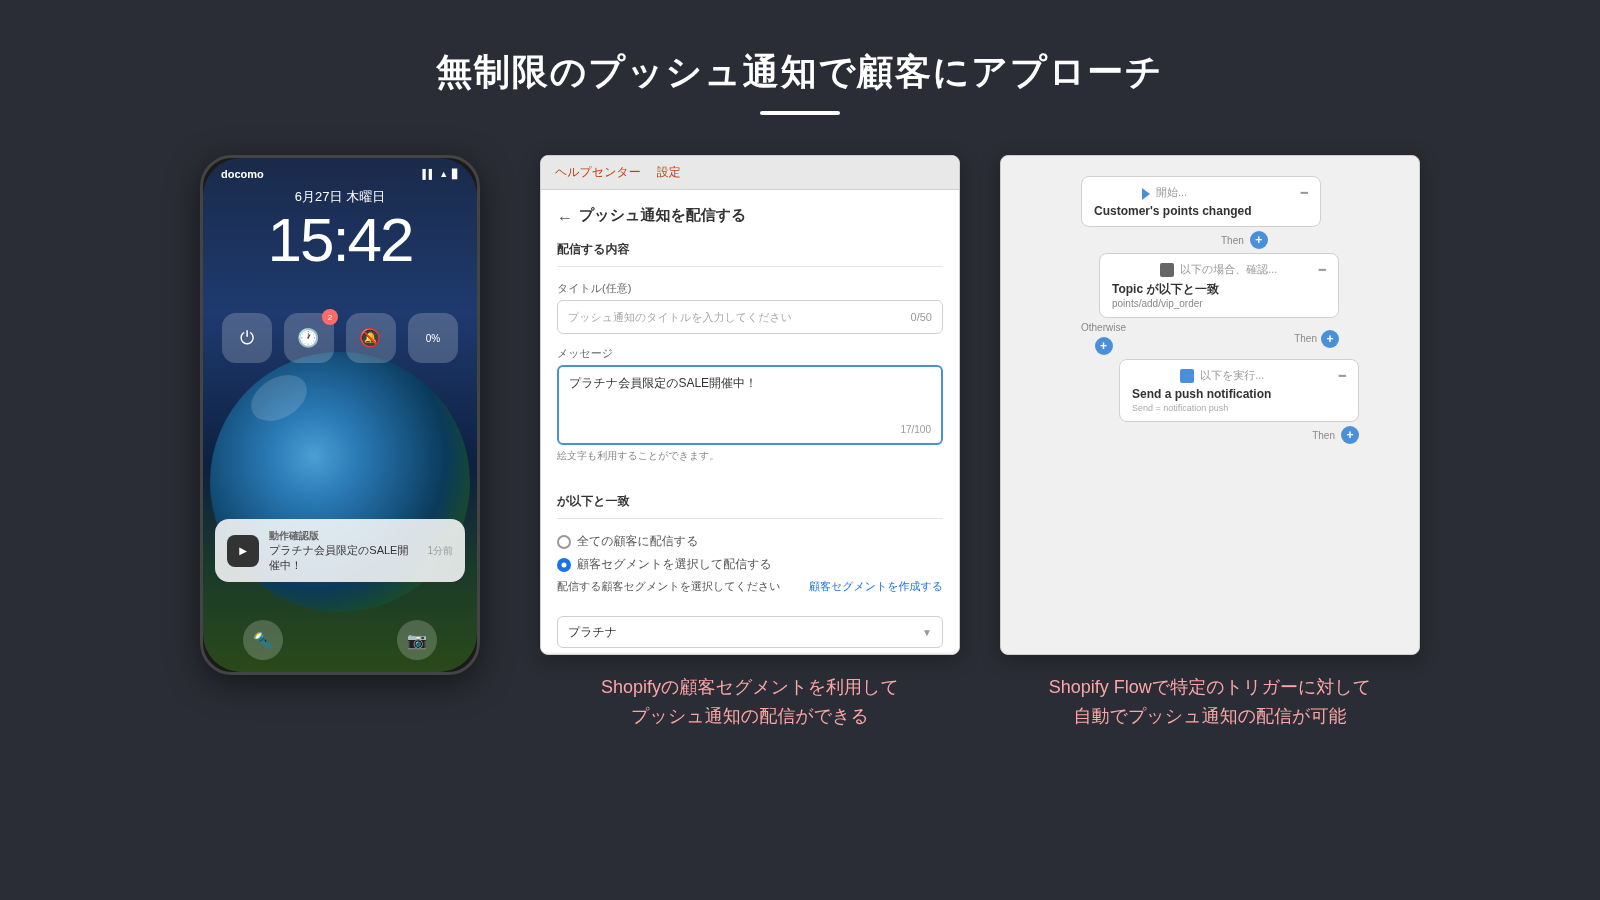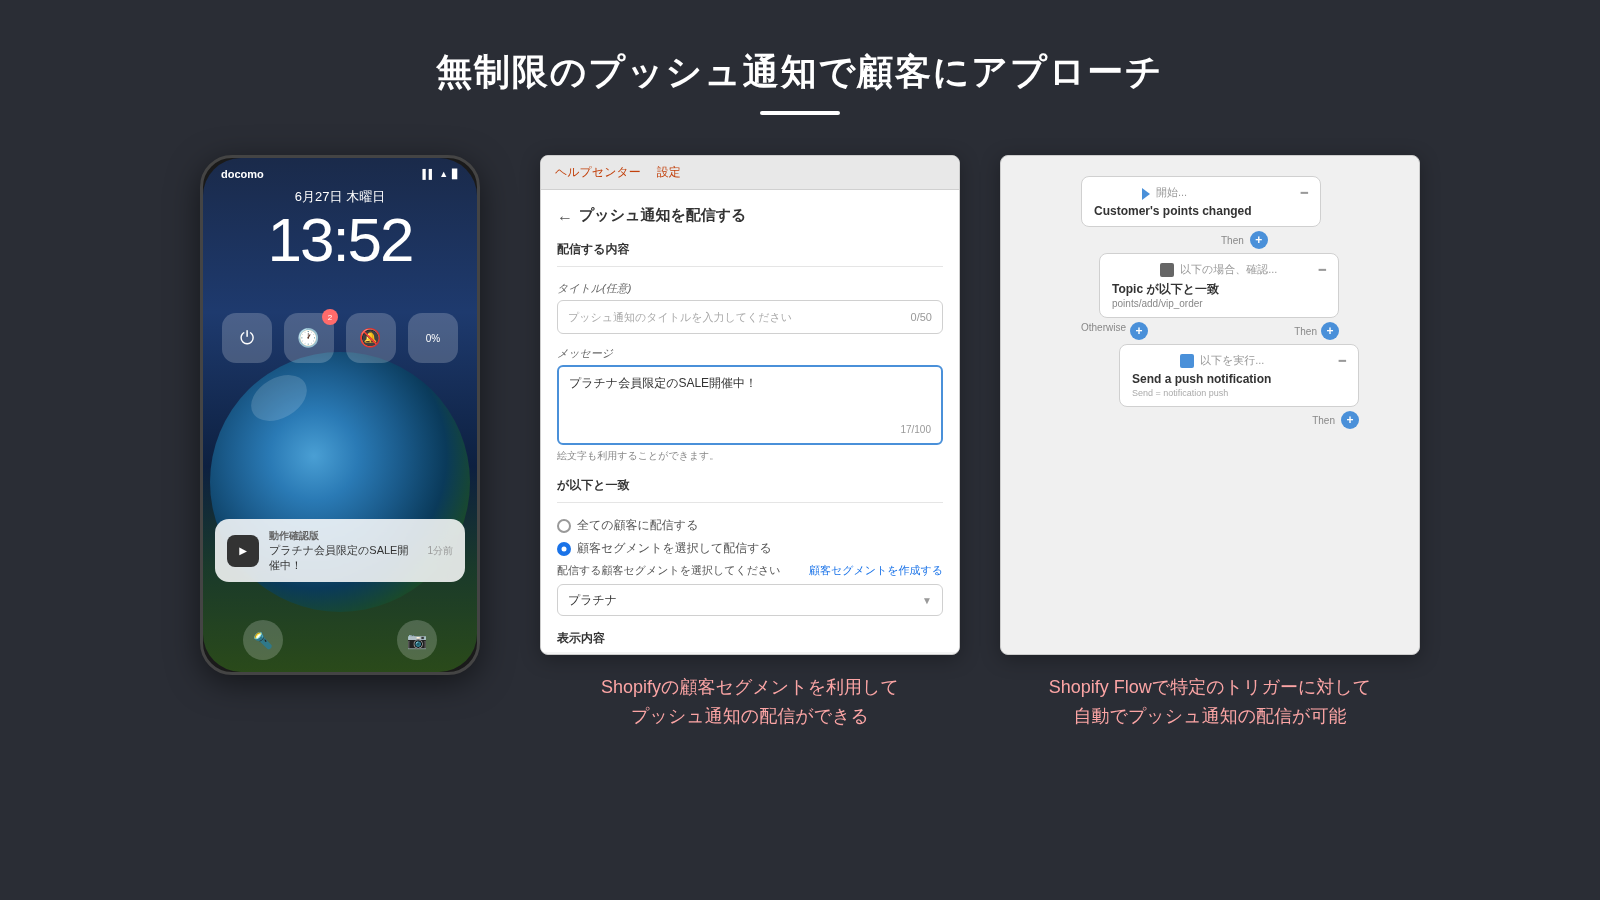--- a/index.html
+++ b/index.html
@@ -312,21 +312,20 @@
       font-size: 12px;
       font-weight: 600;
       color: #333;
       margin-bottom: 6px;
     }
 
     .form-sub-label {
       font-size: 11px;
       color: #666;
       margin-bottom: 4px;
-      font-style: italic;
     }
 
     .form-input {
       width: 100%;
       height: 34px;
       border: 1px solid #d0d0d0;
       border-radius: 6px;
       padding: 0 10px;
       font-size: 12px;
       color: #aaa;
@@ -373,21 +372,21 @@
 
     .textarea-count {
       font-size: 10px;
       color: #999;
       align-self: flex-end;
     }
 
     .form-note {
       font-size: 10px;
       color: #888;
-      margin-bottom: 14px;
+      margin-bottom: 30px;
     }
 
     .section-divider {
       height: 1px;
       background: #e5e5e5;
       margin: 8px 0 14px;
     }
 
     .audience-section .radio-row {
       display: flex;
@@ -421,21 +420,21 @@
       border-radius: 50%;
       top: 50%;
       left: 50%;
       transform: translate(-50%, -50%);
     }
 
     .segment-row {
       display: flex;
       justify-content: space-between;
       align-items: center;
-      margin-bottom: 6px;
+      margin-bottom: 22px;
     }
 
     .segment-label {
       font-size: 11px;
       color: #555;
     }
 
     .segment-link {
       font-size: 11px;
       color: #1a73e8;
@@ -602,21 +601,21 @@
           <span class="phone-carrier">docomo</span>
           <div class="phone-icons">
             <span>▌▌</span>
             <span>▲</span>
             <span>▊</span>
           </div>
         </div>
 
         <div class="phone-time-area">
           <div class="phone-date">6月27日 木曜日</div>
-          <div class="phone-time">13:52</div>
+          <div class="phone-time">15:42</div>
         </div>
 
         <div class="phone-widgets">
           <div class="phone-widget">
             <span>⏻</span>
           </div>
           <div class="phone-widget">
             <span>🕐</span>
             <div class="badge">2</div>
           </div>
@@ -745,21 +744,21 @@
               <div class="flow-node-icon" style="background:#666; width:14px; height:14px; border-radius:2px;"></div>
               <span class="flow-node-title">以下の場合、確認...</span>
               <span class="flow-node-menu">━</span>
             </div>
             <div class="flow-node-content">Topic が以下と一致</div>
             <div class="flow-node-sub">points/add/vip_order</div>
           </div>
         </div>
 
         <div style="display:flex; width:100%; justify-content:space-between; padding: 4px 60px; align-items:center;">
-          <div style="display:flex; gap:4px;">
+          <div style="display:flex; align-items:center; gap:4px;flex-direction:column;">
             <span style="font-size:10px; color:#888;">Otherwise</span>
             <div class="flow-plus-btn">+</div>
           </div>
           <div style="display:flex; align-items:center; gap:4px;">
             <span style="font-size:10px; color:#888;">Then</span>
             <div class="flow-plus-btn">+</div>
           </div>
         </div>
 
         <div style="display:flex; justify-content:flex-end; width:100%; padding-right: 40px;">

